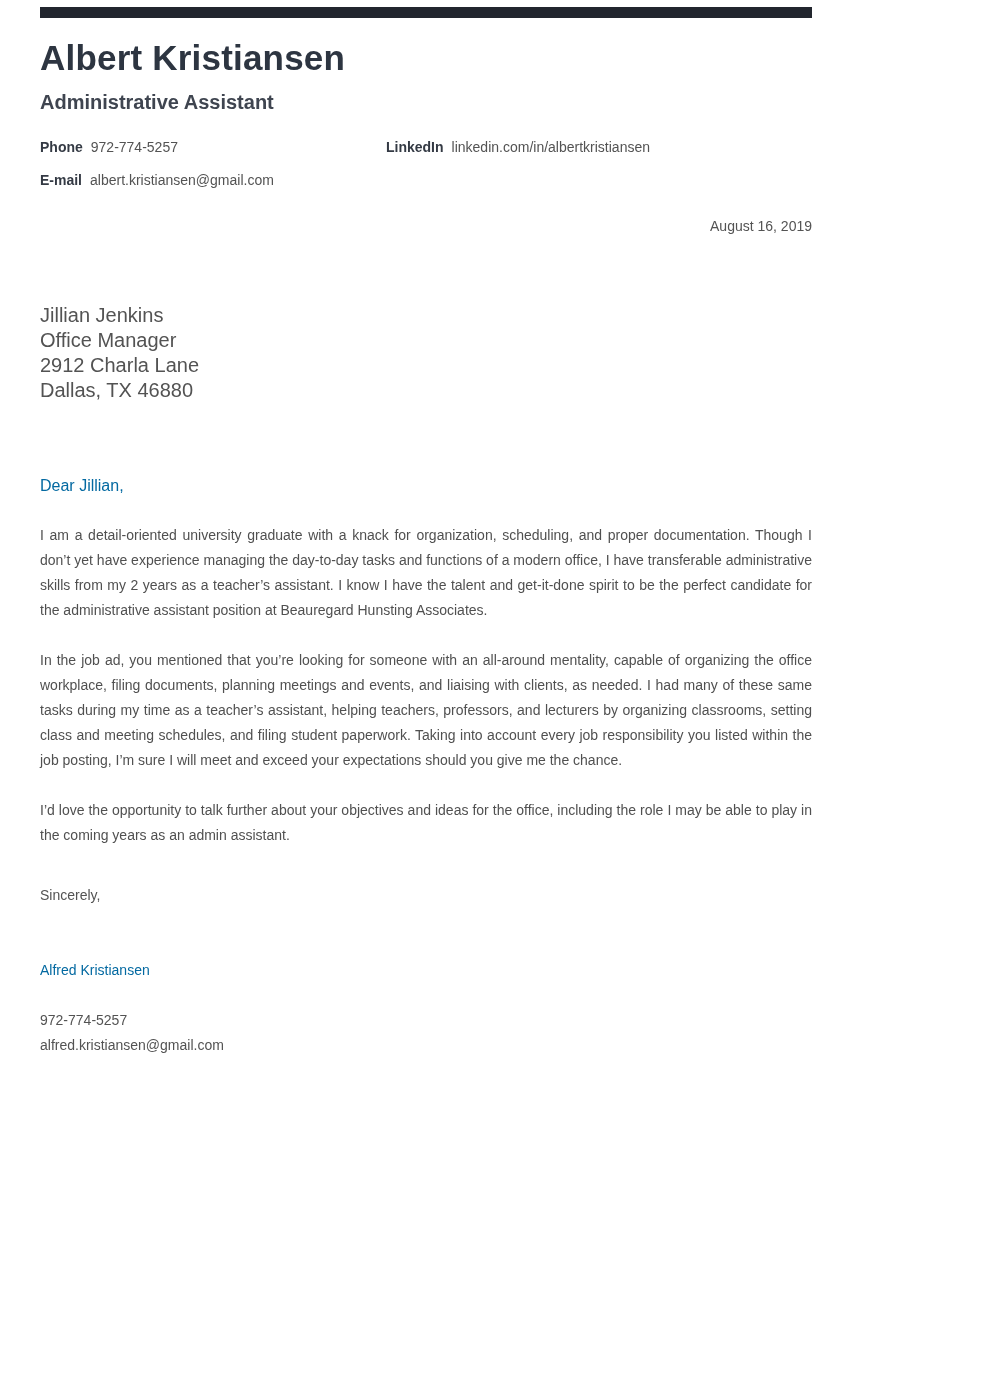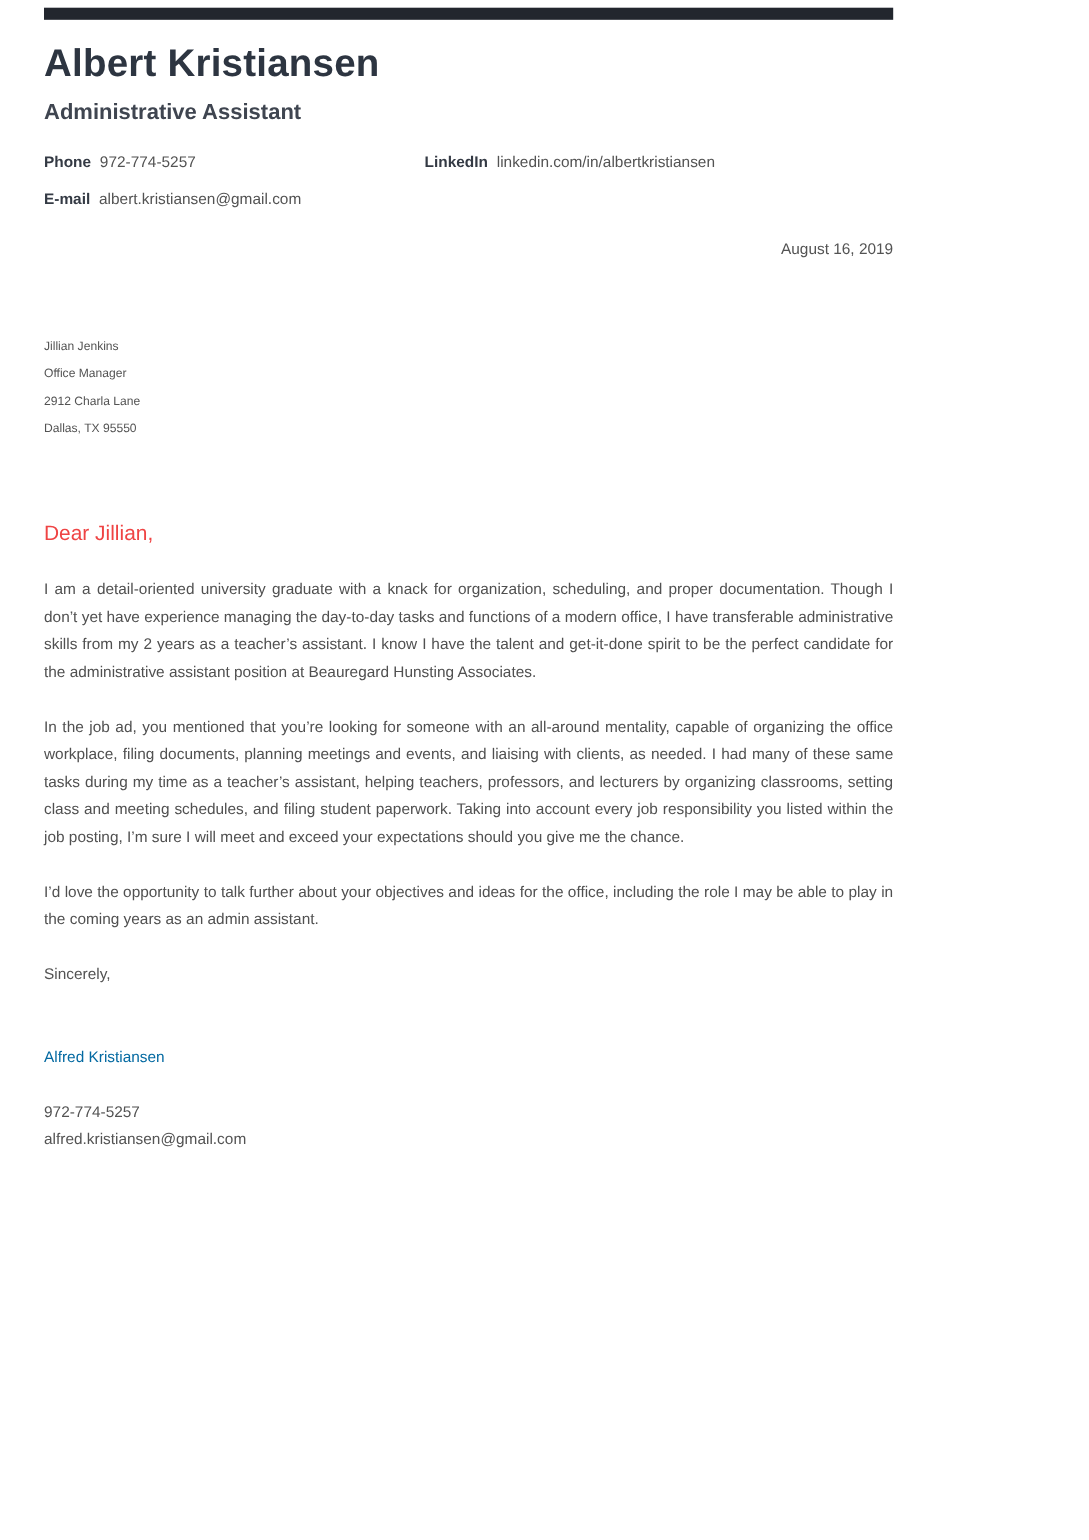--- a/index.html
+++ b/index.html
@@ -61,42 +61,42 @@
   .date-line {
     margin-top: 30px;
     font-size: 14px;
     line-height: 16px;
     color: #535353;
     text-align: right;
   }
 
   .recipient-block {
     margin-top: 69px;
-    font-size: 11px;
+    font-size: 20px;
     line-height: 25px;
     color: #535353;
   }
 
   .salutation {
     margin-top: 70px;
-    font-size: 19px;
+    font-size: 16px;
     line-height: 25px;
-    color: #ef4444;
+    color: #0369a1;
   }
 
   .para {
     margin-top: 25px;
     font-size: 14px;
     line-height: 25px;
     color: #505050;
     text-align: justify;
   }
 
   .closing {
-    margin-top: 25px;
+    margin-top: 35px;
     font-size: 14px;
     line-height: 25px;
     color: #535353;
   }
 
   .signature-name {
     margin-top: 50px;
     font-size: 14px;
     line-height: 25px;
     color: #0369a1;
@@ -133,21 +133,21 @@
       </div>
       <div class="contact-item"></div>
     </div>
 
     <div class="date-line">August 16, 2019</div>
 
     <div class="recipient-block">
       <div>Jillian Jenkins</div>
       <div>Office Manager</div>
       <div>2912 Charla Lane</div>
-      <div>Dallas, TX 95550</div>
+      <div>Dallas, TX 46880</div>
     </div>
 
     <div class="salutation">Dear Jillian,</div>
 
     <div class="para">I am a detail-oriented university graduate with a knack for organization, scheduling, and proper documentation. Though I don’t yet have experience managing the day-to-day tasks and functions of a modern office, I have transferable administrative skills from my 2 years as a teacher’s assistant. I know I have the talent and get-it-done spirit to be the perfect candidate for the administrative assistant position at Beauregard Hunsting Associates.</div>
     <div class="para">In the job ad, you mentioned that you’re looking for someone with an all-around mentality, capable of organizing the office workplace, filing documents, planning meetings and events, and liaising with clients, as needed. I had many of these same tasks during my time as a teacher’s assistant, helping teachers, professors, and lecturers by organizing classrooms, setting class and meeting schedules, and filing student paperwork. Taking into account every job responsibility you listed within the job posting, I’m sure I will meet and exceed your expectations should you give me the chance.</div>
     <div class="para">I’d love the opportunity to talk further about your objectives and ideas for the office, including the role I may be able to play in the coming years as an admin assistant.</div>
 
     <div class="closing">Sincerely,</div>
 

